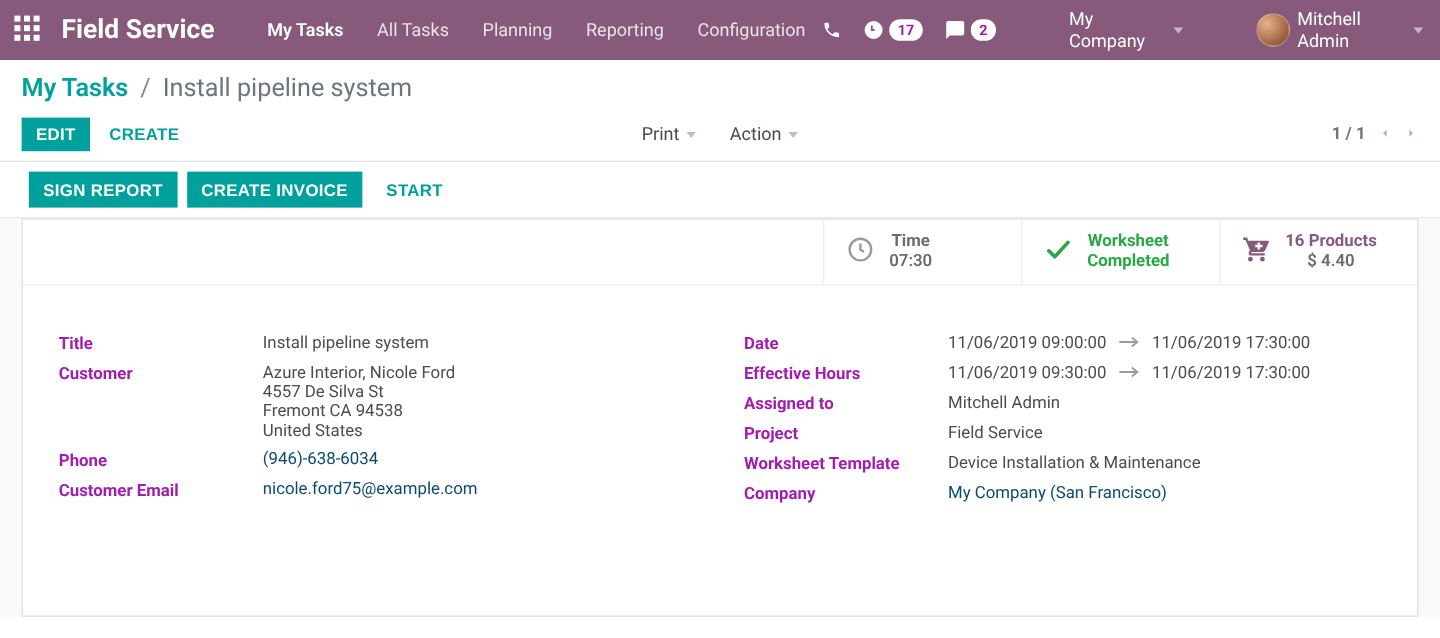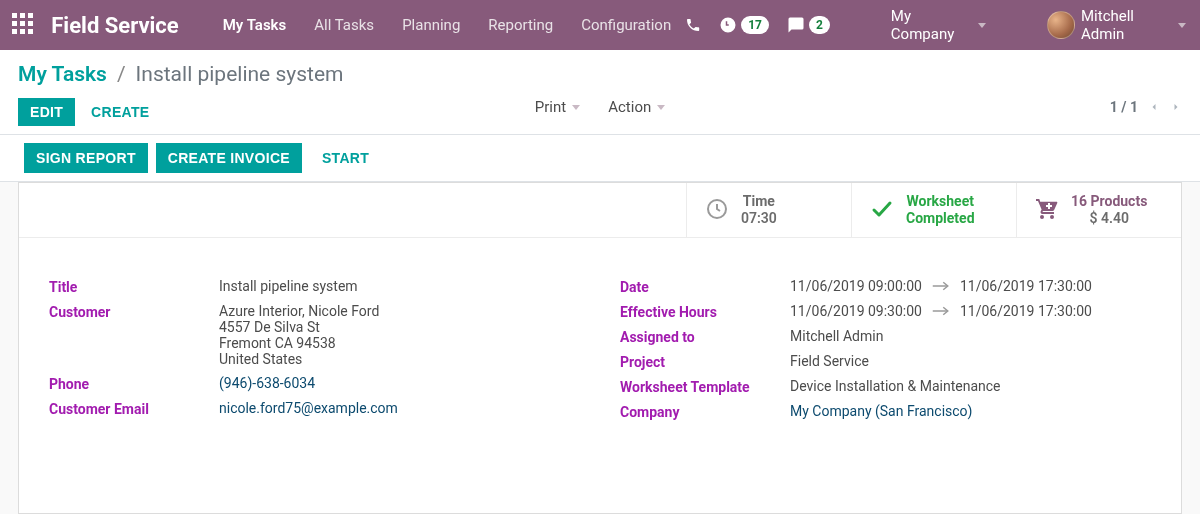--- a/index.html
+++ b/index.html
@@ -48,21 +48,21 @@
     cursor: pointer;
     white-space: nowrap;
   }
   .nav-item.active { color: #fff; font-weight: 600; }
   .nav-spacer { flex: 1; }
   .nav-right { display: flex; align-items: center; gap: 18px; }
   .nav-icon { color: #fff; cursor: pointer; display: flex; align-items: center; }
   .badge-wrap { position: relative; display: flex; align-items: center; gap: 4px; cursor: pointer; }
   .badge {
     background: #fff;
-    color: #15803d;
+    color: #a21caf;
     font-size: 12px;
     font-weight: 700;
     border-radius: 10px;
     padding: 1px 7px;
     line-height: 16px;
   }
   .company-switch, .user-menu {
     display: flex;
     align-items: center;
     color: #fff;
@@ -95,21 +95,21 @@
     align-items: baseline;
     gap: 10px;
     font-size: 21px;
     margin-bottom: 12px;
   }
   .bc-link { color: #00A09D; font-weight: 600; cursor: pointer; }
   .bc-sep { color: #888; }
   .bc-current { color: #6c757d; }
   .cp-row {
     display: flex;
-    align-items: flex-start;
+    align-items: center;
   }
   .btn {
     border: none;
     padding: 6px 12px;
     font-size: 14px;
     font-weight: 600;
     text-transform: uppercase;
     cursor: pointer;
     letter-spacing: .3px;
   }

